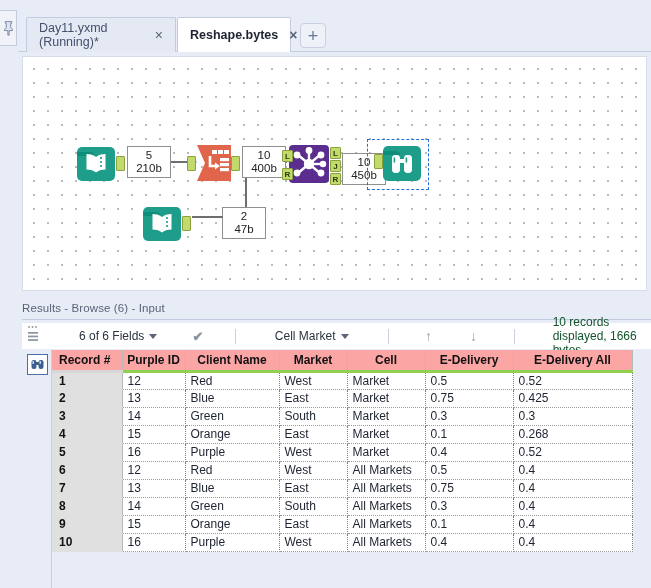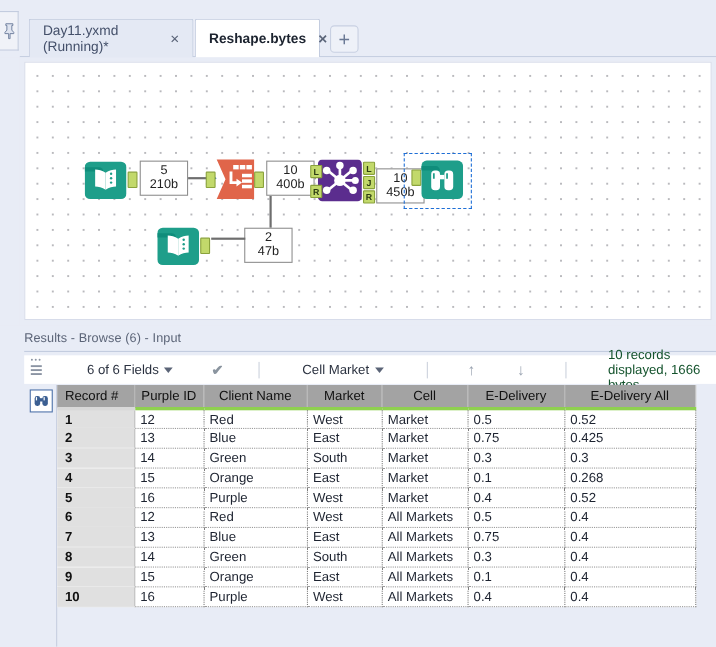--- a/index.html
+++ b/index.html
@@ -133,22 +133,22 @@
     display:flex; align-items:center; justify-content:center;
   }
   table.rg {
     position: absolute; left: 30px; top: 0;
     border-collapse: collapse;
     table-layout: fixed;
     background: #fff;
     font-size: 12px; color: #1d2330;
   }
   table.rg th {
-    background: #a3a3a3;
-    font-size: 12px; font-weight: normal; color: #111;
+    background: #fca5a5;
+    font-size: 12px; font-weight: bold; color: #111;
     text-align: center; height: 21px;
     border-right: 1px solid #b9b9b9;
     border-bottom: 3px solid #8fd14f;
     padding: 0 4px;
   }
   table.rg th.rec {
     text-align: left; padding-left: 7px;
     border-bottom: 3px solid #d8d8d8;
   }
   table.rg td {

